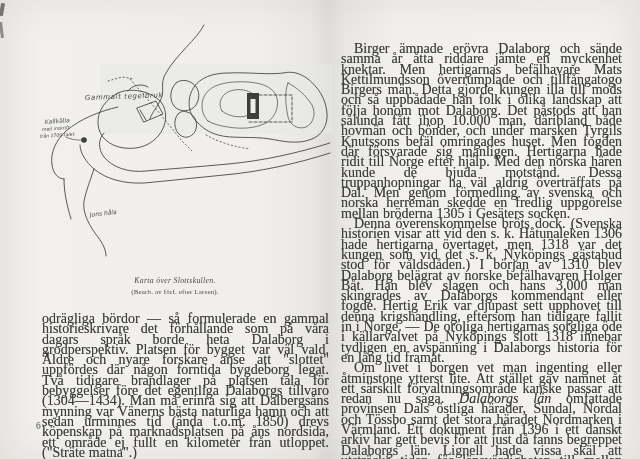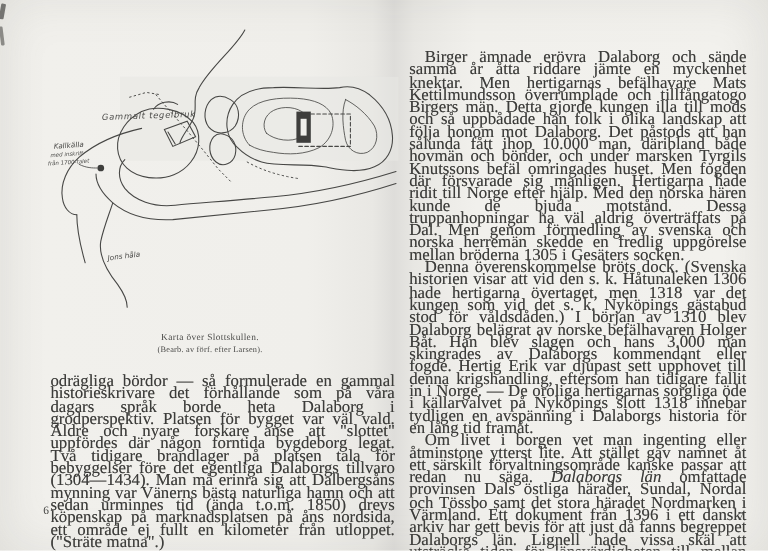--- a/index.html
+++ b/index.html
@@ -15,21 +15,21 @@
     content:"";position:absolute;inset:0;pointer-events:none;
     box-shadow:inset 0 0 40px rgba(120,120,115,0.12);
   }
   .edge-mark{position:absolute;background:#4c4c4a;border-radius:1px;}
   .map-backing{position:absolute;background:#e8e8e4;opacity:.55;}
   .map-svg{position:absolute;left:0;top:0;}
   .map-caption{
     position:absolute;left:20px;top:276px;width:310px;text-align:center;
     color:#4a4a48;line-height:1.35;
   }
-  .map-caption .cap1{font-size:7.8px;letter-spacing:.3px;}
+  .map-caption .cap1{font-size:7.8px;font-style:italic;letter-spacing:.3px;}
   .map-caption .cap2{font-size:6.9px;letter-spacing:.2px;}
   .body-text{
     text-align:justify;font-size:14px;line-height:10.3px;
     text-shadow:0 0 .4px rgba(70,70,66,.55);
     word-spacing:.3px;
   }
   .left-body{position:absolute;left:42px;top:314px;width:287px;}
   .right-body{position:absolute;left:341px;top:44px;width:281px;}
   .right-body p{margin:0;text-indent:13px;}
   .pagenum{position:absolute;font-size:9.5px;color:#4a4a48;}

